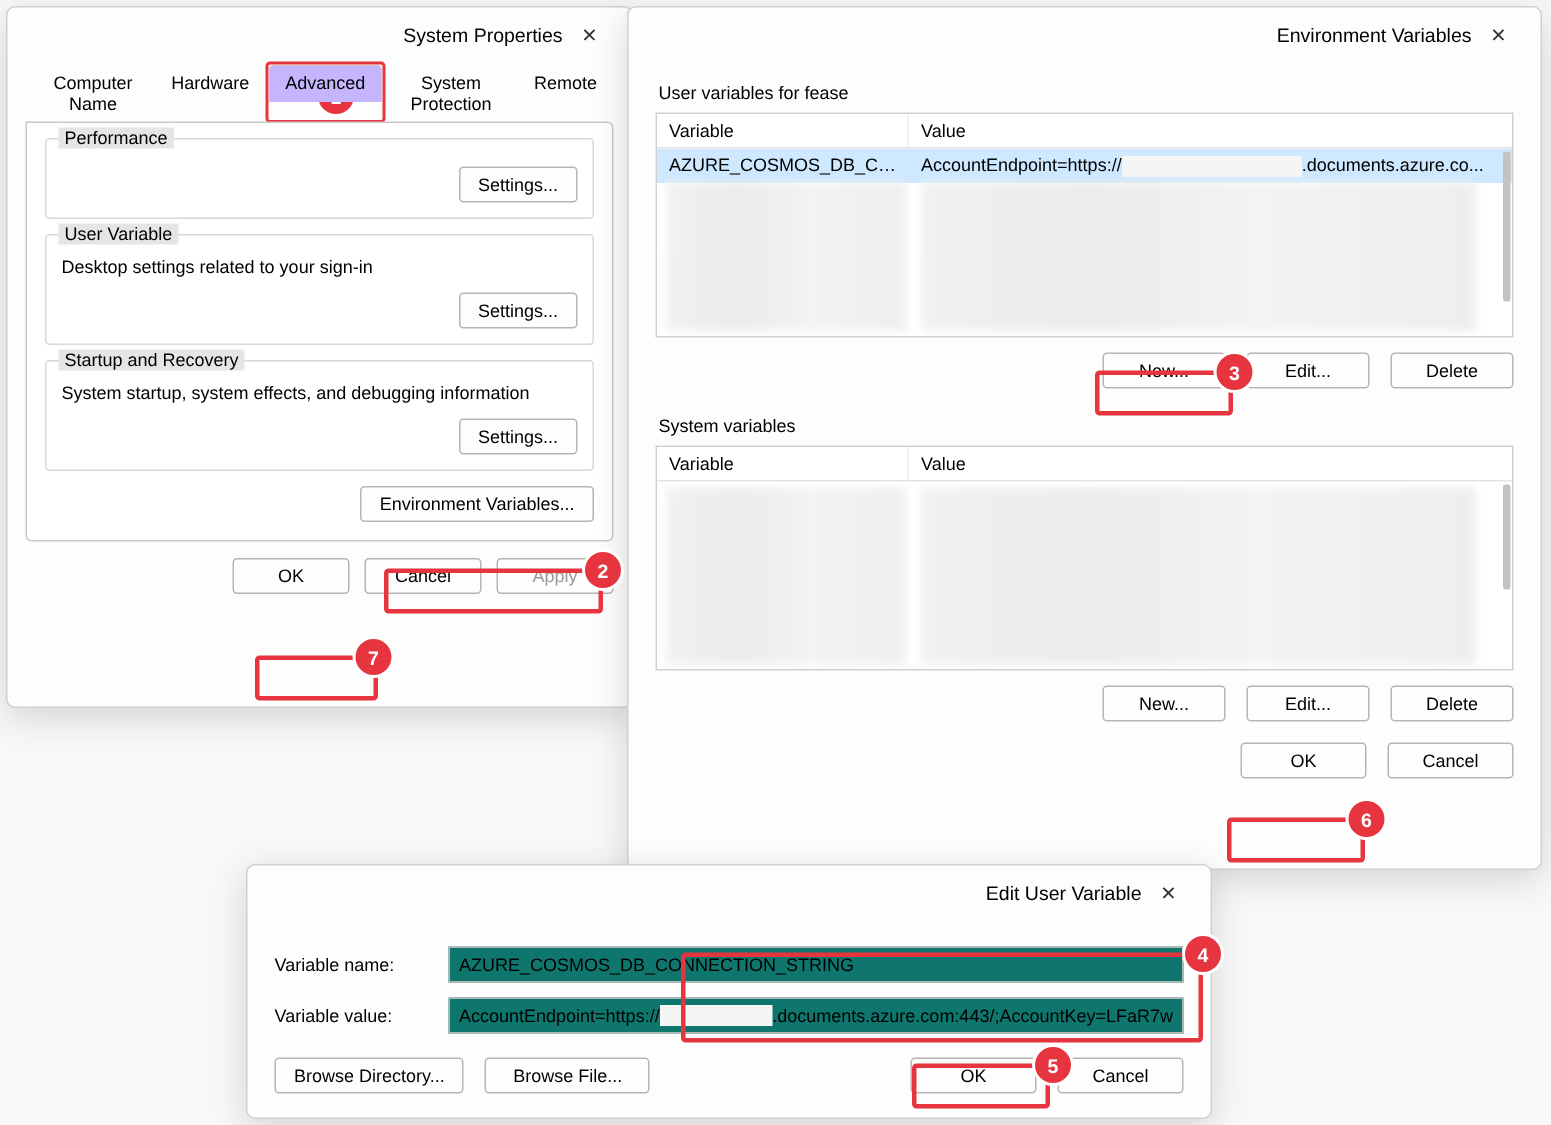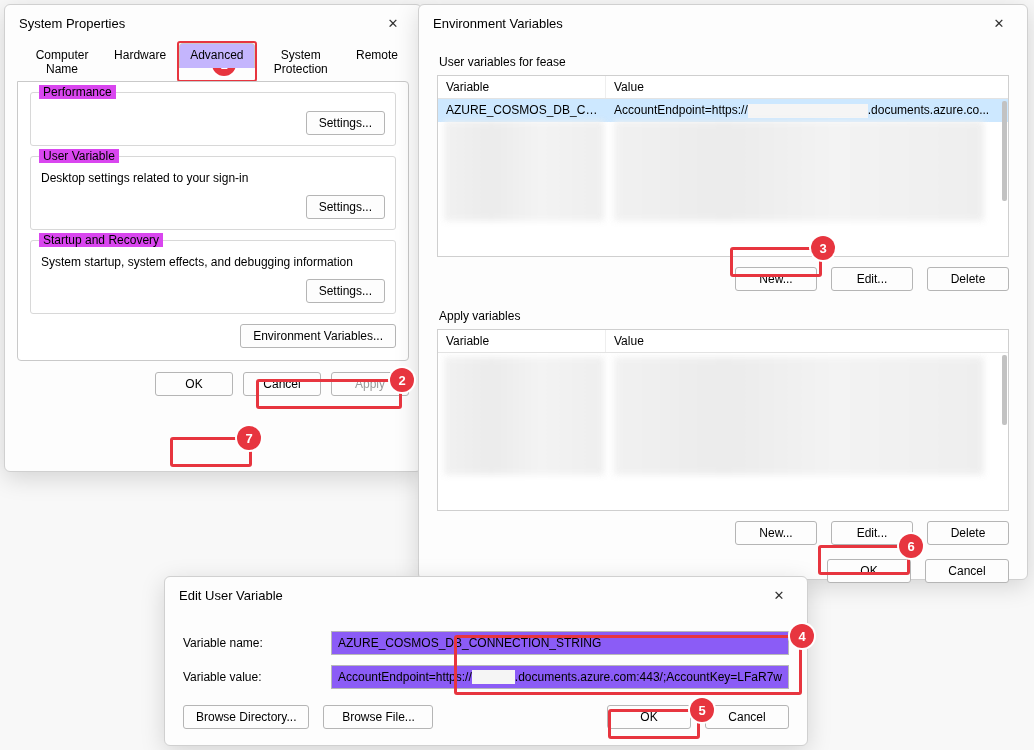--- a/index.html
+++ b/index.html
@@ -22,21 +22,21 @@
     border: 1px solid #d0d0d0;
     border-radius: 6px;
     box-shadow: 0 6px 24px rgba(0,0,0,0.15);
   }
   .titlebar {
     display: flex;
     align-items: center;
     padding: 6px 10px 4px 14px;
     font-size: 13px;
   }
-  .titlebar .title { flex: 1; }
+  .titlebar .title { flex: 1; text-align: right; }
   .close-btn {
     width: 36px; height: 24px;
     display: flex; align-items: center; justify-content: center;
     font-size: 13px;
     color: #333;
     border-radius: 4px;
   }
 
   
   #sysprop { left: 4px; top: 4px; width: 418px; height: 468px; }
@@ -81,21 +81,21 @@
   .group {
     border: 1px solid #d8d8d8;
     border-radius: 3px;
     padding: 8px 10px 10px 10px;
     margin-bottom: 10px;
     position: relative;
   }
   .group .legend {
     position: absolute;
     top: -8px; left: 8px;
-    background: #d946ef;
+    background: #e5e5e5;
     padding: 0 4px;
     font-size: 12px;
   }
   .group .desc { margin-top: 6px; }
   .group .btnrow { display: flex; justify-content: flex-end; margin-top: 10px; }
 
   .btn {
     min-width: 78px;
     height: 24px;
     padding: 0 12px;
@@ -120,21 +120,21 @@
 
   
   #envvar { left: 418px; top: 4px; width: 610px; height: 576px; }
 
   .ev-body { padding: 6px 18px 14px 18px; }
   .ev-section-label { margin: 10px 0 6px 2px; }
 
   .gridbox {
     border: 1px solid #cfcfcf;
     background: #fff;
-    height: 182px;
+    height: 150px;
     display: flex;
     flex-direction: column;
     position: relative;
   }
   .gridhead {
     display: flex;
     border-bottom: 1px solid #e3e3e3;
     font-size: 12px;
   }
   .gridhead .col {
@@ -182,30 +182,30 @@
     gap: 14px;
     margin-top: 14px;
   }
 
   
   #editvar {
     left: 164px; top: 576px; width: 644px; height: 170px;
     background: #fdfdfd;
   }
   #editvar .body { padding: 10px 18px 12px 18px; }
-  .formrow { display: flex; align-items: center; margin: 10px 0 0 0; gap: 32px; }
+  .formrow { display: flex; align-items: center; margin: 10px 0 0 0; }
   .formrow label { width: 116px; }
   .formrow .txt {
     flex: 1;
     height: 24px;
     border: 1px solid #b8b8b8;
     padding: 2px 6px;
     font-family: inherit;
     font-size: 12px;
-    background: #8b5cf6;
+    background: #0f766e;
   }
   .editvar-bottom {
     display: flex;
     gap: 14px;
     margin-top: 16px;
   }
   .editvar-bottom .spacer { flex: 1; }
 
   
   .annot {
@@ -316,21 +316,21 @@
         <div class="blurred-area" style="left:176px; top:22px; width:370px; height:100px;"></div>
         <div class="scroll-thumb" style="top:2px; height:100px;"></div>
       </div>
     </div>
     <div class="ev-btnrow">
       <button class="btn">New...</button>
       <button class="btn">Edit...</button>
       <button class="btn">Delete</button>
     </div>
 
-    <div class="ev-section-label" style="margin-top:18px;">Apply variables</div>
+    <div class="ev-section-label" style="margin-top:18px;">System variables</div>
     <div class="gridbox">
       <div class="gridhead">
         <div class="col col-var">Variable</div>
         <div class="col col-val">Value</div>
       </div>
       <div class="gridrows">
         <div class="blurred-area" style="left:6px; top:4px; width:160px; height:118px;"></div>
         <div class="blurred-area" style="left:176px; top:4px; width:370px; height:118px;"></div>
         <div class="scroll-thumb" style="top:2px; height:70px;"></div>
       </div>

